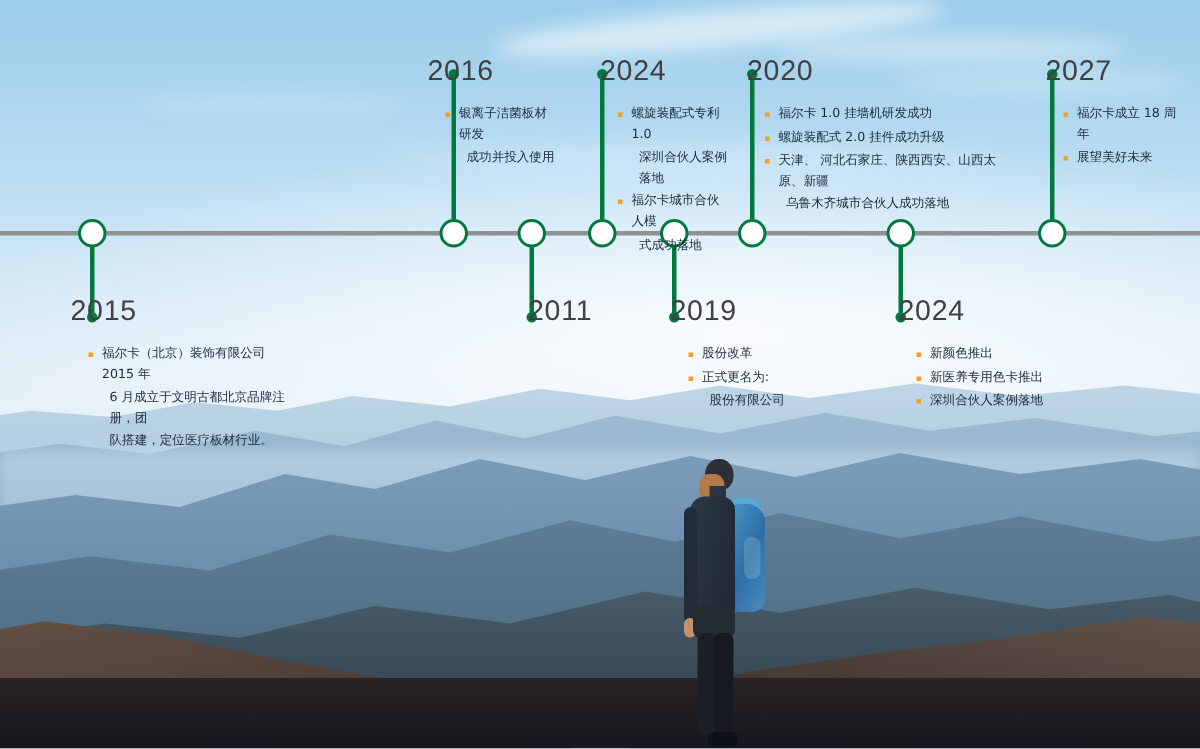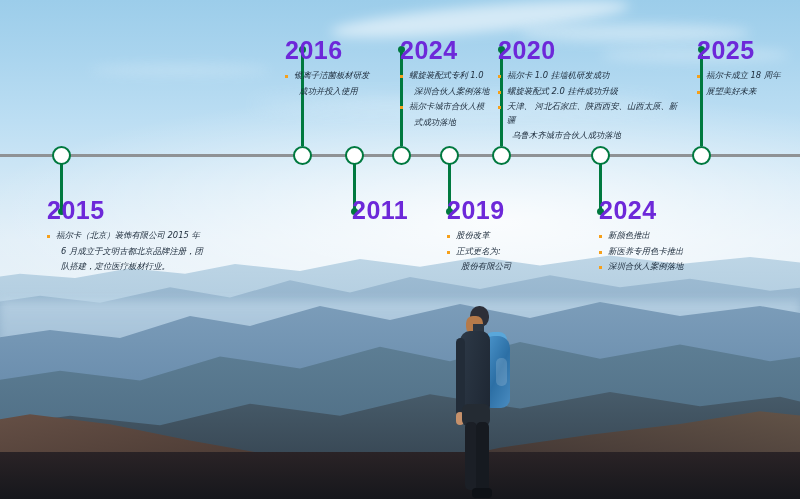--- a/index.html
+++ b/index.html
@@ -86,29 +86,29 @@
 
   
   .axis{position:absolute;left:0;top:154px;width:800px;height:3px;background:#8f9295;}
   .node{position:absolute;top:146px;width:19px;height:19px;border-radius:50%;
     background:#ffffff;border:2px solid #00793f;box-sizing:border-box;z-index:5;}
   .stem{position:absolute;width:3px;background:#00793f;z-index:4;}
   .stem-cap{position:absolute;width:7px;height:7px;border-radius:50%;background:#00793f;z-index:4;}
 
   .entry{position:absolute;z-index:6;}
   .year{
-    color:#6d28d9;
-    font-size:25px;
+    color:#404040;
+    font-size:19px;
     line-height:1;
     letter-spacing:.5px;
-    font-weight:700;
+    font-weight:400;
     margin:0 0 6px 0;
     white-space:nowrap;
   }
-  .bullets{list-style:none;margin:0;padding:0;font-style:italic;}
+  .bullets{list-style:none;margin:12px;padding:0;}
   .bullets li{
     position:relative;
     padding-left:9px;
     margin-bottom:2px;
     font-size:8.4px;
     line-height:1.62;
     color:#1b2a3a;
     font-family:"DejaVu Sans","Liberation Sans",sans-serif;
   }
   .bullets li::before{
@@ -243,21 +243,21 @@
         <ul class="bullets">
           <li>新颜色推出</li>
           <li>新医养专用色卡推出</li>
           <li>深圳合伙人案例落地</li>
         </ul>
       </div>
       <div class="stem" style="left: 700px; top: 49px; height: 97px;"></div>
       <div class="stem-cap" style="left: 698px; top: 46px;"></div>
       <div class="node" style="left: 692px;"></div>
       <div class="entry e2025">
-        <div class="year">2025</div>
+        <div class="year">2027</div>
         <ul class="bullets">
           <li>福尔卡成立 18 周年</li>
           <li>展望美好未来</li>
         </ul>
       </div>
     </div>
 
 </div>
 
 </body></html>

